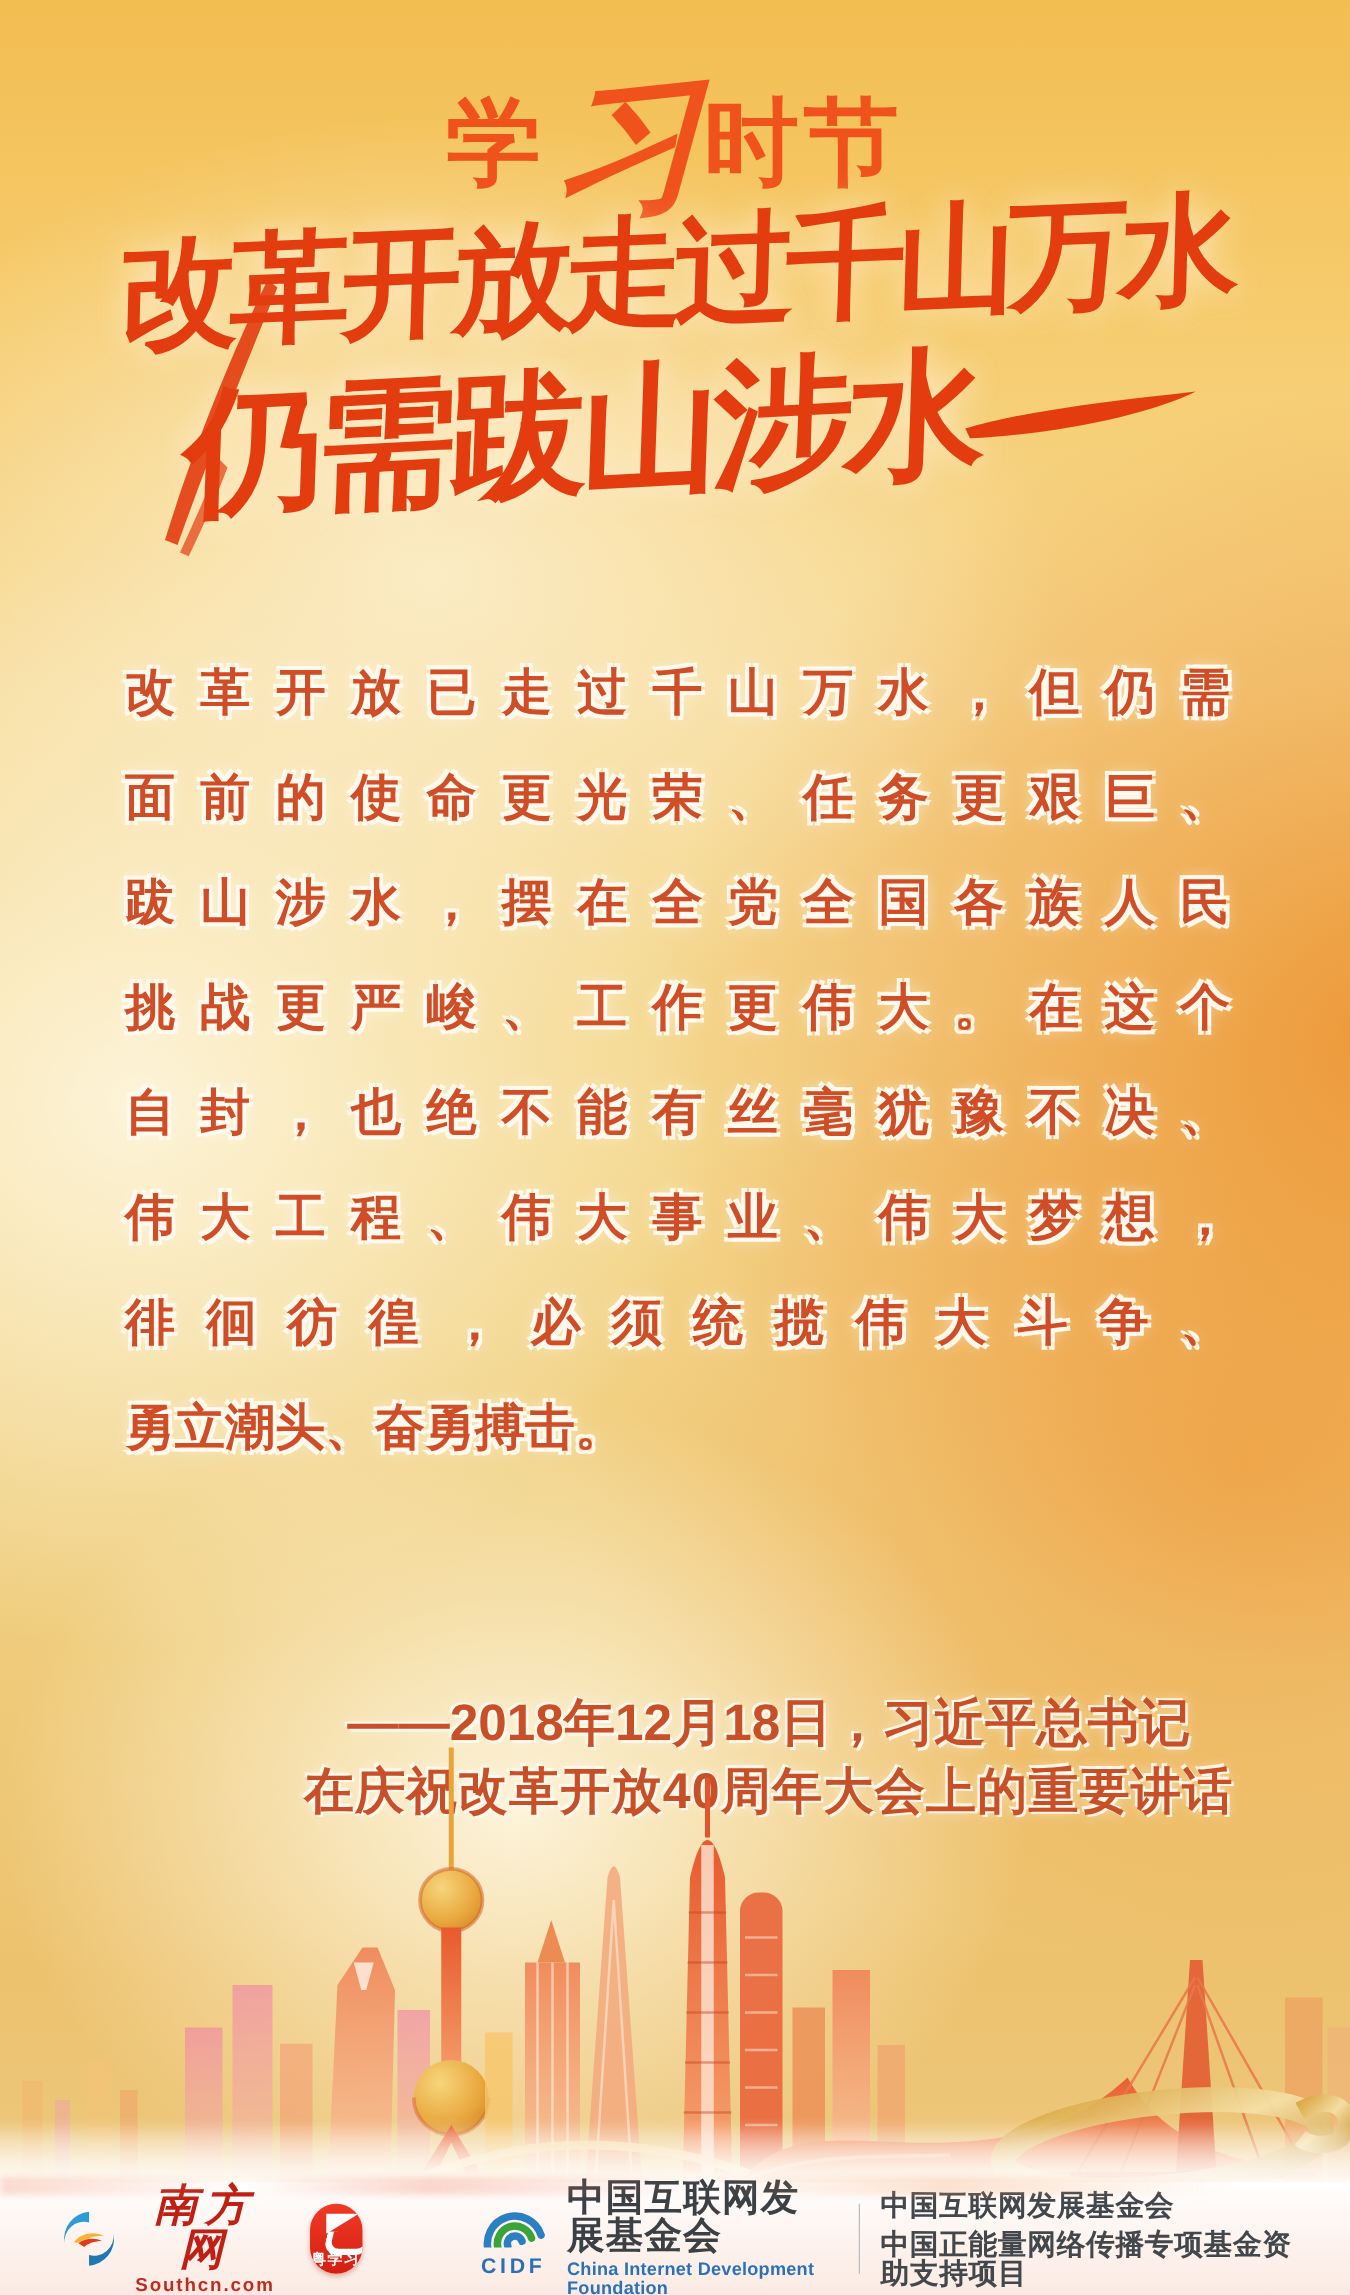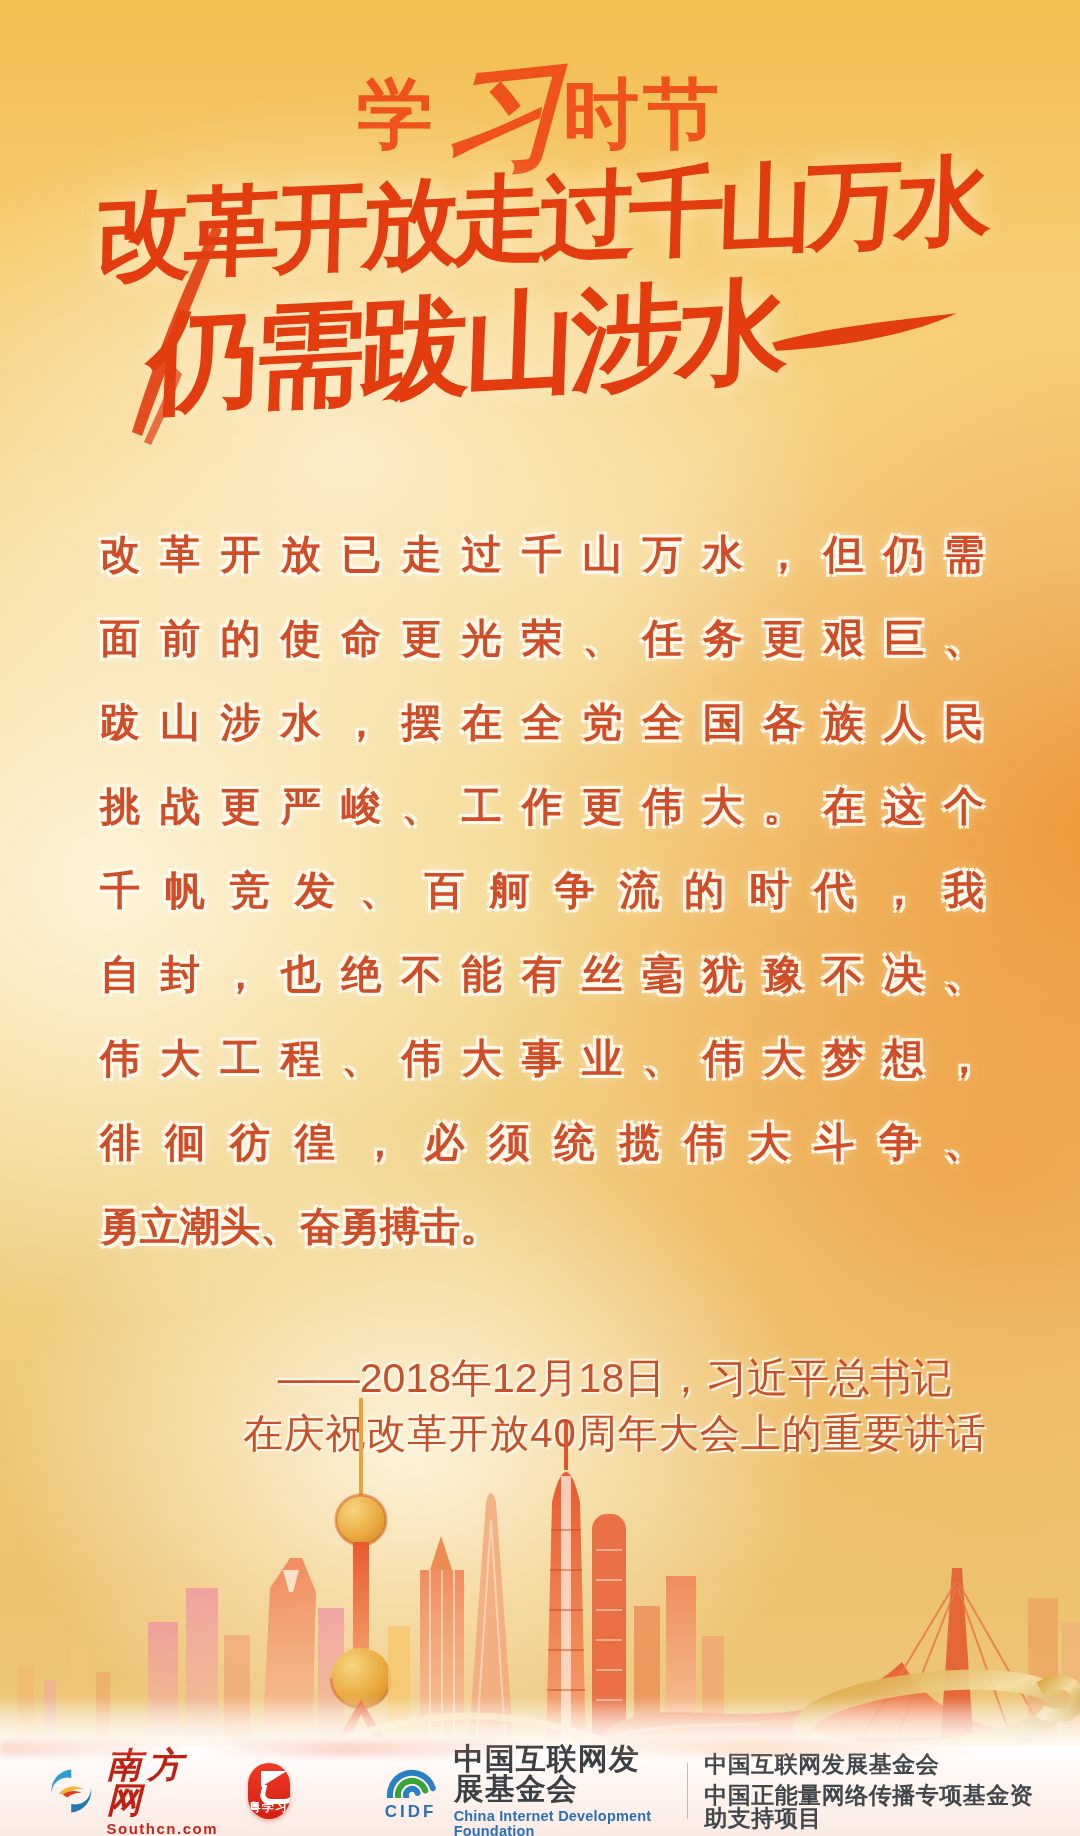--- a/index.html
+++ b/index.html
@@ -29,37 +29,37 @@
   .flicks{position:absolute;left:118px;top:218px;}
   
   .body-text{position:absolute;top:512px;left:100px;width:884px;color:#d04e27;font-weight:900;}
   .body-text .line{font-size:40px;line-height:84px;letter-spacing:0;
     text-shadow:-3px -3px 0 rgba(255,250,238,.95),3px -3px 0 rgba(255,250,238,.95),
                 -3px 3px 0 rgba(255,250,238,.95),3px 3px 0 rgba(255,250,238,.95),
                 0 0 14px rgba(255,255,255,.75);}
   .body-text .just{text-align:justify;text-align-last:justify;}
   
   .attribution{position:absolute;top:1350px;left:0;width:100%;padding-left:150px;box-sizing:border-box;
-    text-align:center;color:#c75029;font-weight:400;
+    text-align:center;color:#c75029;font-weight:700;
     text-shadow:-2px -2px 0 rgba(255,250,238,.9),2px 2px 0 rgba(255,250,238,.9),0 0 10px rgba(255,255,255,.6);}
   .attribution .a1{font-size:41px;line-height:56px;}
   .attribution .a2{font-size:40px;line-height:54px;letter-spacing:1px;}
   
   .skyline{position:absolute;left:0;bottom:86px;display:block;}
   .fade{position:absolute;left:0;bottom:86px;width:1080px;height:56px;
     background:linear-gradient(180deg,rgba(255,255,255,0) 0%,rgba(255,252,248,.85) 100%);}
   
   .footer{position:absolute;left:0;bottom:0;width:1080px;height:90px;
     background:linear-gradient(180deg,#ffffff 0%,#fdf2ed 55%,#fbeae3 100%);
     display:flex;align-items:center;box-sizing:border-box;padding:0 40px 0 46px;}
   .footer::before{content:"";position:absolute;left:0;top:-4px;width:1080px;height:14px;
     background:linear-gradient(90deg,rgba(242,150,120,.35),rgba(255,255,255,0) 18%,
       rgba(240,120,90,.3) 32%,rgba(255,255,255,0) 52%,rgba(244,160,100,.3) 70%,rgba(255,255,255,0) 92%);
     filter:blur(3px);}
-  .logo-group{display:flex;align-items:center;}
+  .logo-group{display:flex;align-items:center;text-align:center;}
   .southcn-text{margin-left:10px;line-height:1;}
   .southcn-name{font-size:35px;font-weight:900;color:#c02014;letter-spacing:6px;
     font-style:italic;font-family:"DejaVu Serif",serif;}
   .southcn-domain{font-size:15px;font-weight:700;color:#c12a1e;letter-spacing:1.5px;margin-top:4px;}
   .yue-icon{position:relative;width:56px;height:56px;border-radius:21px;margin-left:26px;
     background:linear-gradient(180deg,#ef3b24,#d31e12);box-shadow:0 2px 4px rgba(180,40,20,.35);
     overflow:hidden;}
   .yue-flag{position:absolute;left:13px;top:8px;width:0;height:0;
     border-left:26px solid #ffffff;border-bottom:16px solid transparent;}
   .yue-hook{position:absolute;left:12px;top:22px;width:28px;height:14px;
@@ -99,21 +99,20 @@
   <svg class="flicks" width="130" height="230" viewBox="0 0 130 230">
     <path d="M96,6 C70,60 40,130 14,214 L24,218 C52,140 80,70 104,12 Z" fill="#e23c0f" opacity=".9"></path>
     <path d="M58,150 C48,176 36,202 26,224 L33,227 C44,204 55,180 64,156 Z" fill="#e23c0f" opacity=".7"></path>
   </svg>
 
   <div class="body-text">
     <div class="line just">改革开放已走过千山万水，但仍需</div>
     <div class="line just">面前的使命更光荣、任务更艰巨、</div>
     <div class="line just">跋山涉水，摆在全党全国各族人民</div>
     <div class="line just">挑战更严峻、工作更伟大。在这个</div>
-    <div class="line just">千帆竞发、百舸争流的时代，我</div>
     <div class="line just">自封，也绝不能有丝毫犹豫不决、</div>
     <div class="line just">伟大工程、伟大事业、伟大梦想，</div>
     <div class="line just">徘徊彷徨，必须统揽伟大斗争、</div>
     <div class="line">勇立潮头、奋勇搏击。</div>
   </div>
 
   <div class="attribution">
     <div class="a1">——2018年12月18日，习近平总书记</div>
     <div class="a2">在庆祝改革开放40周年大会上的重要讲话</div>
   </div>

